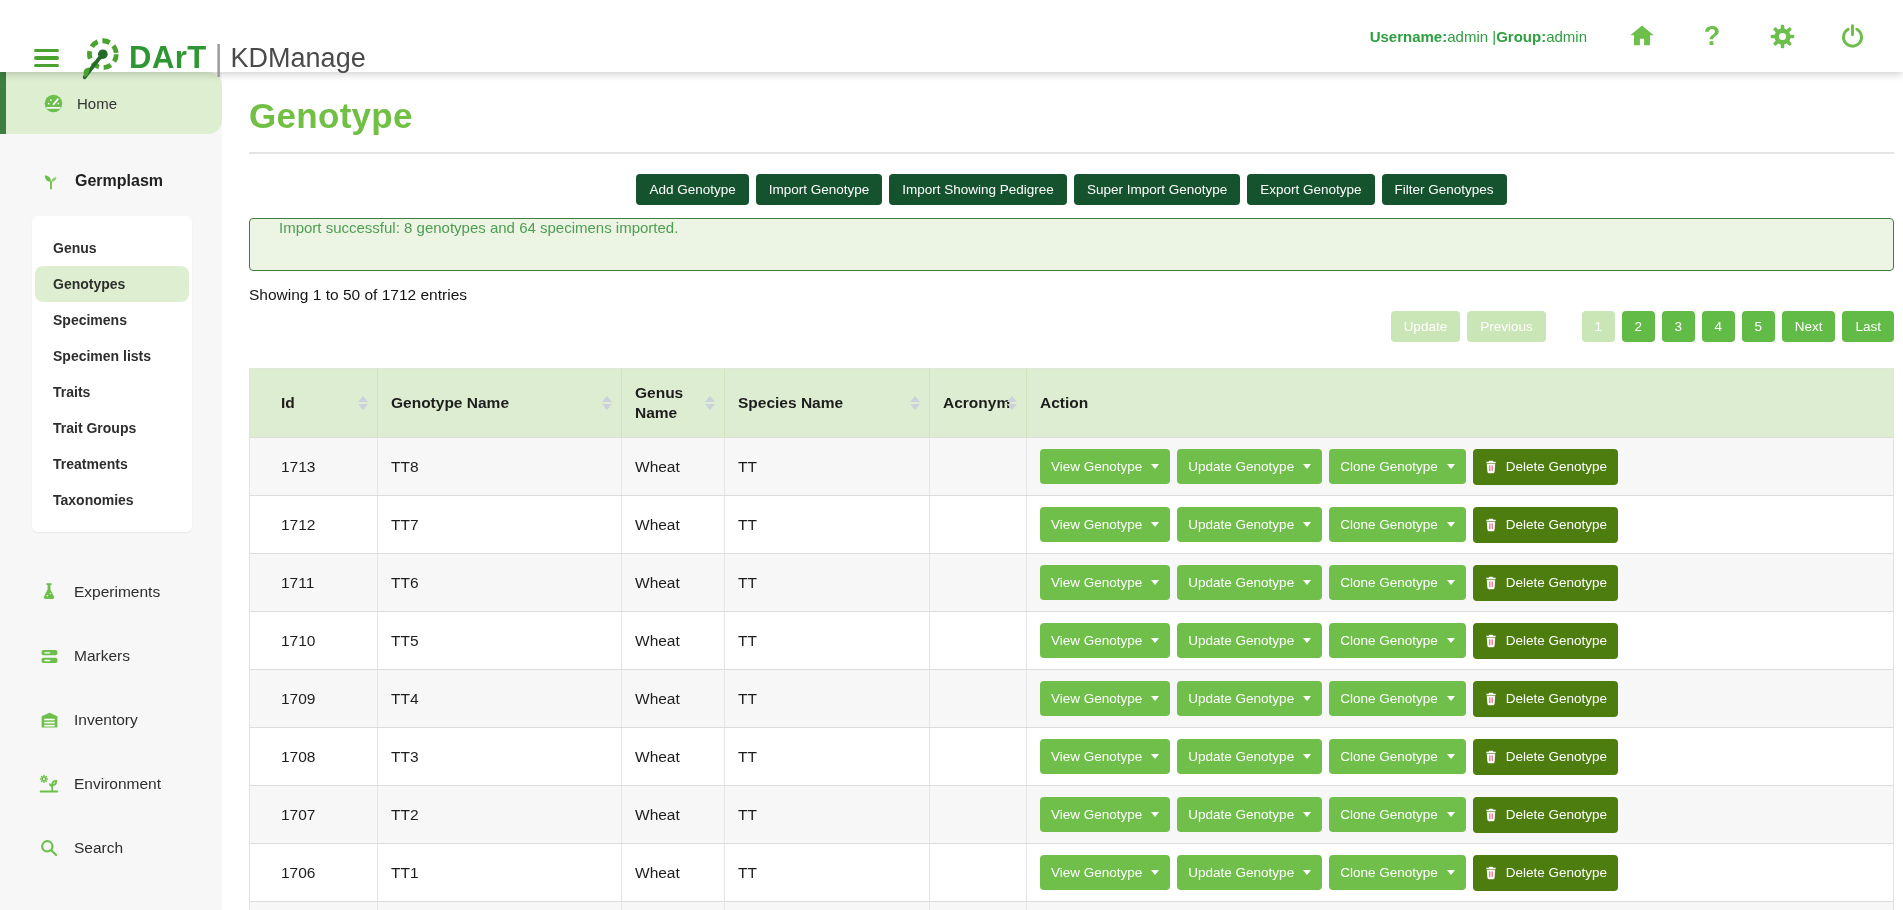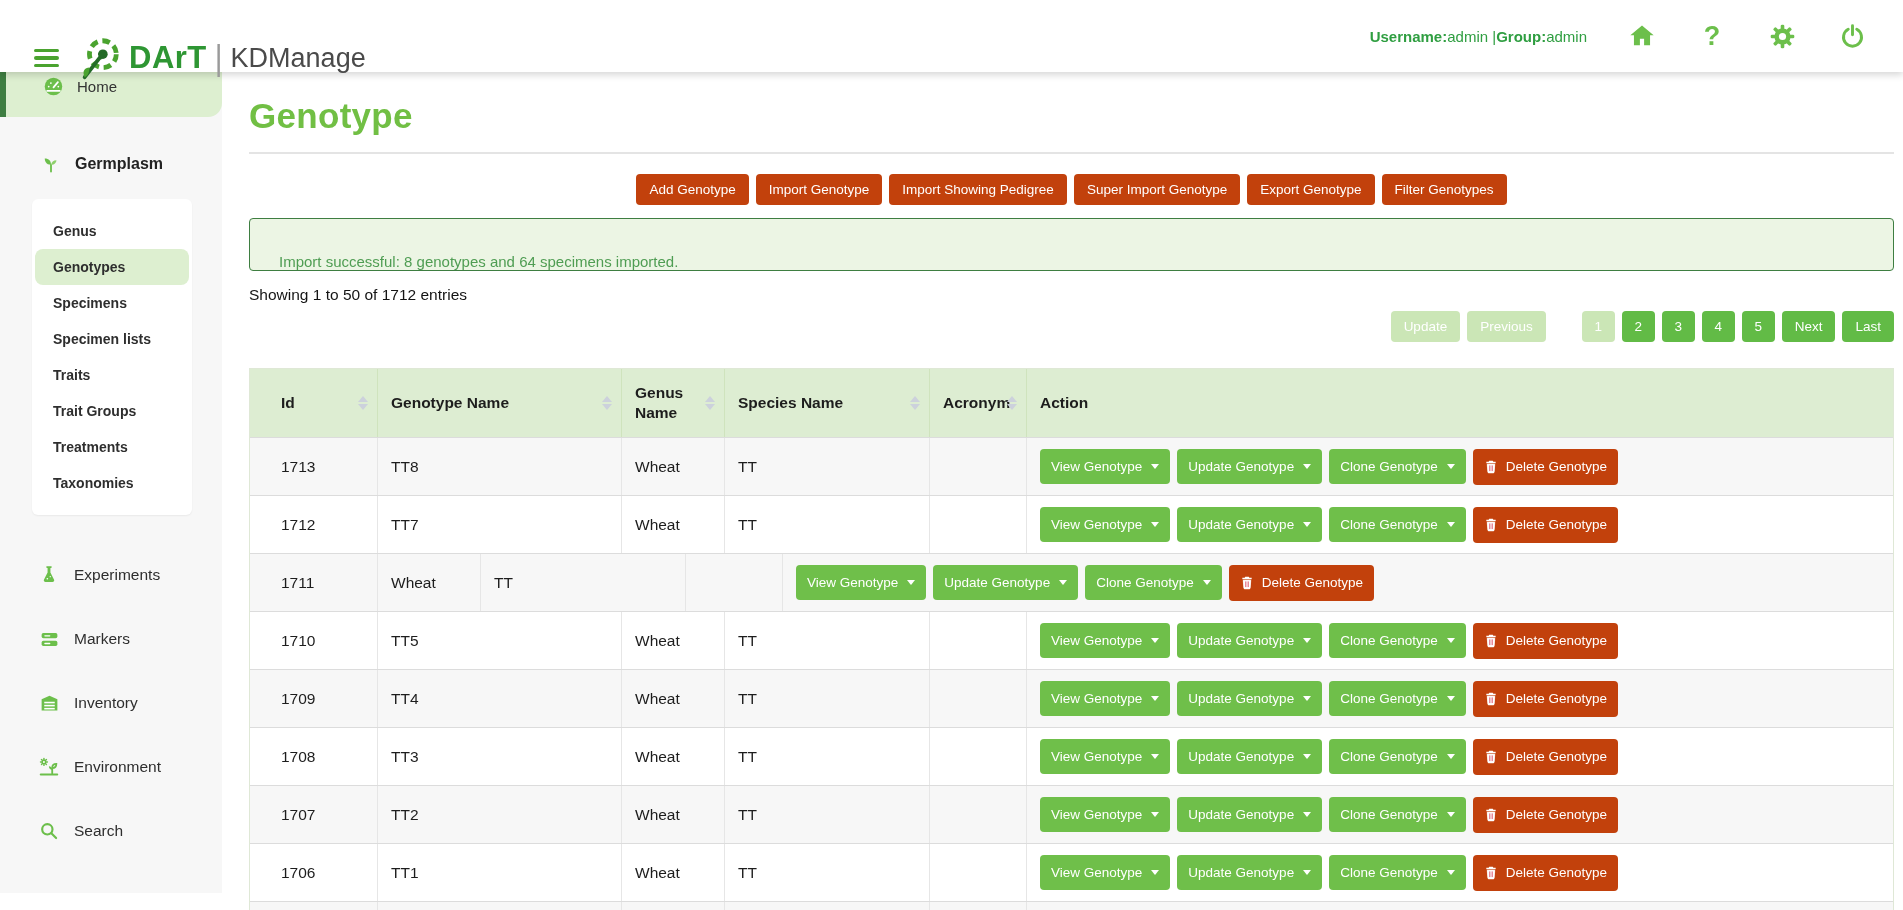--- a/index.html
+++ b/index.html
@@ -18,21 +18,21 @@
   .brand-name { font-size:31px; font-weight:bold; color:#2e9633; letter-spacing:.5px; }
   .brand-sep { font-size:30px; color:#9a9a9a; font-weight:400; margin:0 2px; transform:scaleY(1.15); }
   .brand-product { font-size:27px; color:#4a4a4a; }
   .tb-right { display:flex; align-items:center; gap:40px; }
   .user-info { font-size:15px; color:#2f9e41; white-space:pre; }
   .user-info b { font-weight:bold; }
   .tb-icon { width:30px; height:30px; display:flex; align-items:center; justify-content:center; cursor:pointer; }
   .help-q { font-size:27px; color:#6cbf4b; font-weight:bold; line-height:1; }
 
   
-  .sidebar { position:absolute; top:55px; left:0; width:222px; height:838px; background:#f7f7f7; z-index:20; }
+  .sidebar { position:absolute; top:72px; left:0; width:222px; height:838px; background:#f7f7f7; z-index:20; }
   .side-home { position:relative; height:62px; display:flex; align-items:center; gap:13px;
                padding-left:42px; background:#ddefd0; border-radius:0 14px 14px 0; cursor:pointer; }
   .side-home::before { content:""; position:absolute; left:0; top:0; bottom:0; width:6px; background:#3e7e41; }
   .side-home-label { font-size:15px; color:#333; }
   .side-germ { display:flex; align-items:center; gap:13px; padding-left:40px; margin-top:32px; height:30px; cursor:pointer; }
   .side-germ-label { font-size:16px; font-weight:bold; color:#222; }
   .side-card { margin:20px 30px 0 32px; width:160px; background:#fff; border-radius:6px;
                padding:14px 0; box-shadow:0 1px 2px rgba(0,0,0,.06); }
   .side-sub-item { height:36px; display:flex; align-items:center; padding-left:18px; margin:0 3px;
                    font-size:14px; font-weight:bold; color:#2e2e2e; border-radius:8px; cursor:pointer; }
@@ -42,25 +42,25 @@
   .side-item-label { font-size:15.5px; color:#2e2e2e; }
   .s-icon { width:22px; height:22px; display:flex; align-items:center; justify-content:center; flex:0 0 auto; }
 
   
   .main { position:absolute; top:72px; left:222px; width:1681px; height:838px; background:#fff;
           padding:0 9px 0 27px; }
   .page-title { margin-top:24px; font-size:35px; font-weight:bold; color:#71bf44; letter-spacing:.3px; }
   .title-hr { margin-top:16px; border:0; border-top:2px solid #e4e4e4; width:1645px; }
 
   .toolbar { margin-top:20px; width:1645px; display:flex; justify-content:center; gap:7px; }
-  .toolbar-btn { background:#c2410c; color:#fff; border:0; border-radius:4px; font-size:13.5px;
+  .toolbar-btn { background:#14532d; color:#fff; border:0; border-radius:4px; font-size:13.5px;
                  padding:8px 13px; cursor:pointer; font-family:inherit; }
 
   .alert { margin-top:13px; width:1645px; height:53px; background:#ecf5e4; border:1.6px solid #3e7e41;
-           border-radius:4px; display:flex; align-items:flex-end; padding-left:29px;
+           border-radius:4px; display:flex; align-items:flex-start; padding-left:29px;
            font-size:15px; color:#4f9d53; }
 
   .showing { margin-top:15px; font-size:15.5px; color:#141414; }
 
   .pag-row { margin-top:7px; width:1645px; display:flex; justify-content:flex-end; align-items:center; gap:7px; }
   .pag-btn { min-width:33px; height:31px; padding:0 13px; border:0; border-radius:4px; background:#62bb46;
              color:#fff; font-size:13.5px; cursor:pointer; font-family:inherit; }
   .pag-btn.page { padding:0; width:33px; }
   .pag-btn.disabled, .pag-btn.current { background:#cbe6b6; cursor:default; }
   .pag-gap { width:22px; }
@@ -84,21 +84,21 @@
   .c-id { width:128px; padding-left:31px; }
   .c-name { width:244px;text-align:right; }
   .c-genus { width:103px; }
   .c-species { width:205px; }
   .c-acronym { width:97px; }
   .c-action { flex:1; gap:7px; }
   .row-btn { display:flex; align-items:center; gap:9px; background:#6fbf4a; border:0; border-radius:4px;
              color:#fff; font-size:13.5px; padding:10px 11px; cursor:pointer; font-family:inherit; }
   .row-btn .caret { width:0; height:0; border-left:4.5px solid transparent; border-right:4.5px solid transparent;
                     border-top:5px solid #fff; display:inline-block; }
-  .row-btn.danger { background:#c2410c; gap:7px; }
+  .row-btn.danger { background:#4d7c0f; gap:7px; }
 </style>
 </head>
 <body>
 
 <div class="page">
 
   <div class="topbar">
     <div class="tb-left">
       <div class="hamburger">
         <span></span>
@@ -385,20 +385,21 @@
                     <path d="M5.5 8 h13 l-1.1 13.4 a1.6 1.6 0 0 1-1.6 1.6 H8.2 a1.6 1.6 0 0 1-1.6-1.6 Z"></path>
                     <path d="M10 10.8 v8.4 M14 10.8 v8.4" stroke="#d8415a" stroke-width="1.6" stroke-linecap="round"></path>
                   </svg>
                 </span>
                 <span>Delete Genotype</span>
               </button>
             </div>
           </div>
           <div class="t-row odd">
             <div class="t-cell c-id">1711</div>
+            <div class="t-cell c-name">TT6</div>
             <div class="t-cell c-genus">Wheat</div>
             <div class="t-cell c-species">TT</div>
             <div class="t-cell c-acronym"></div>
             <div class="t-cell c-action">
               <button class="row-btn">
                 <span>View Genotype</span>
                 <span class="caret"></span>
               </button>
               <button class="row-btn">
                 <span>Update Genotype</span>

